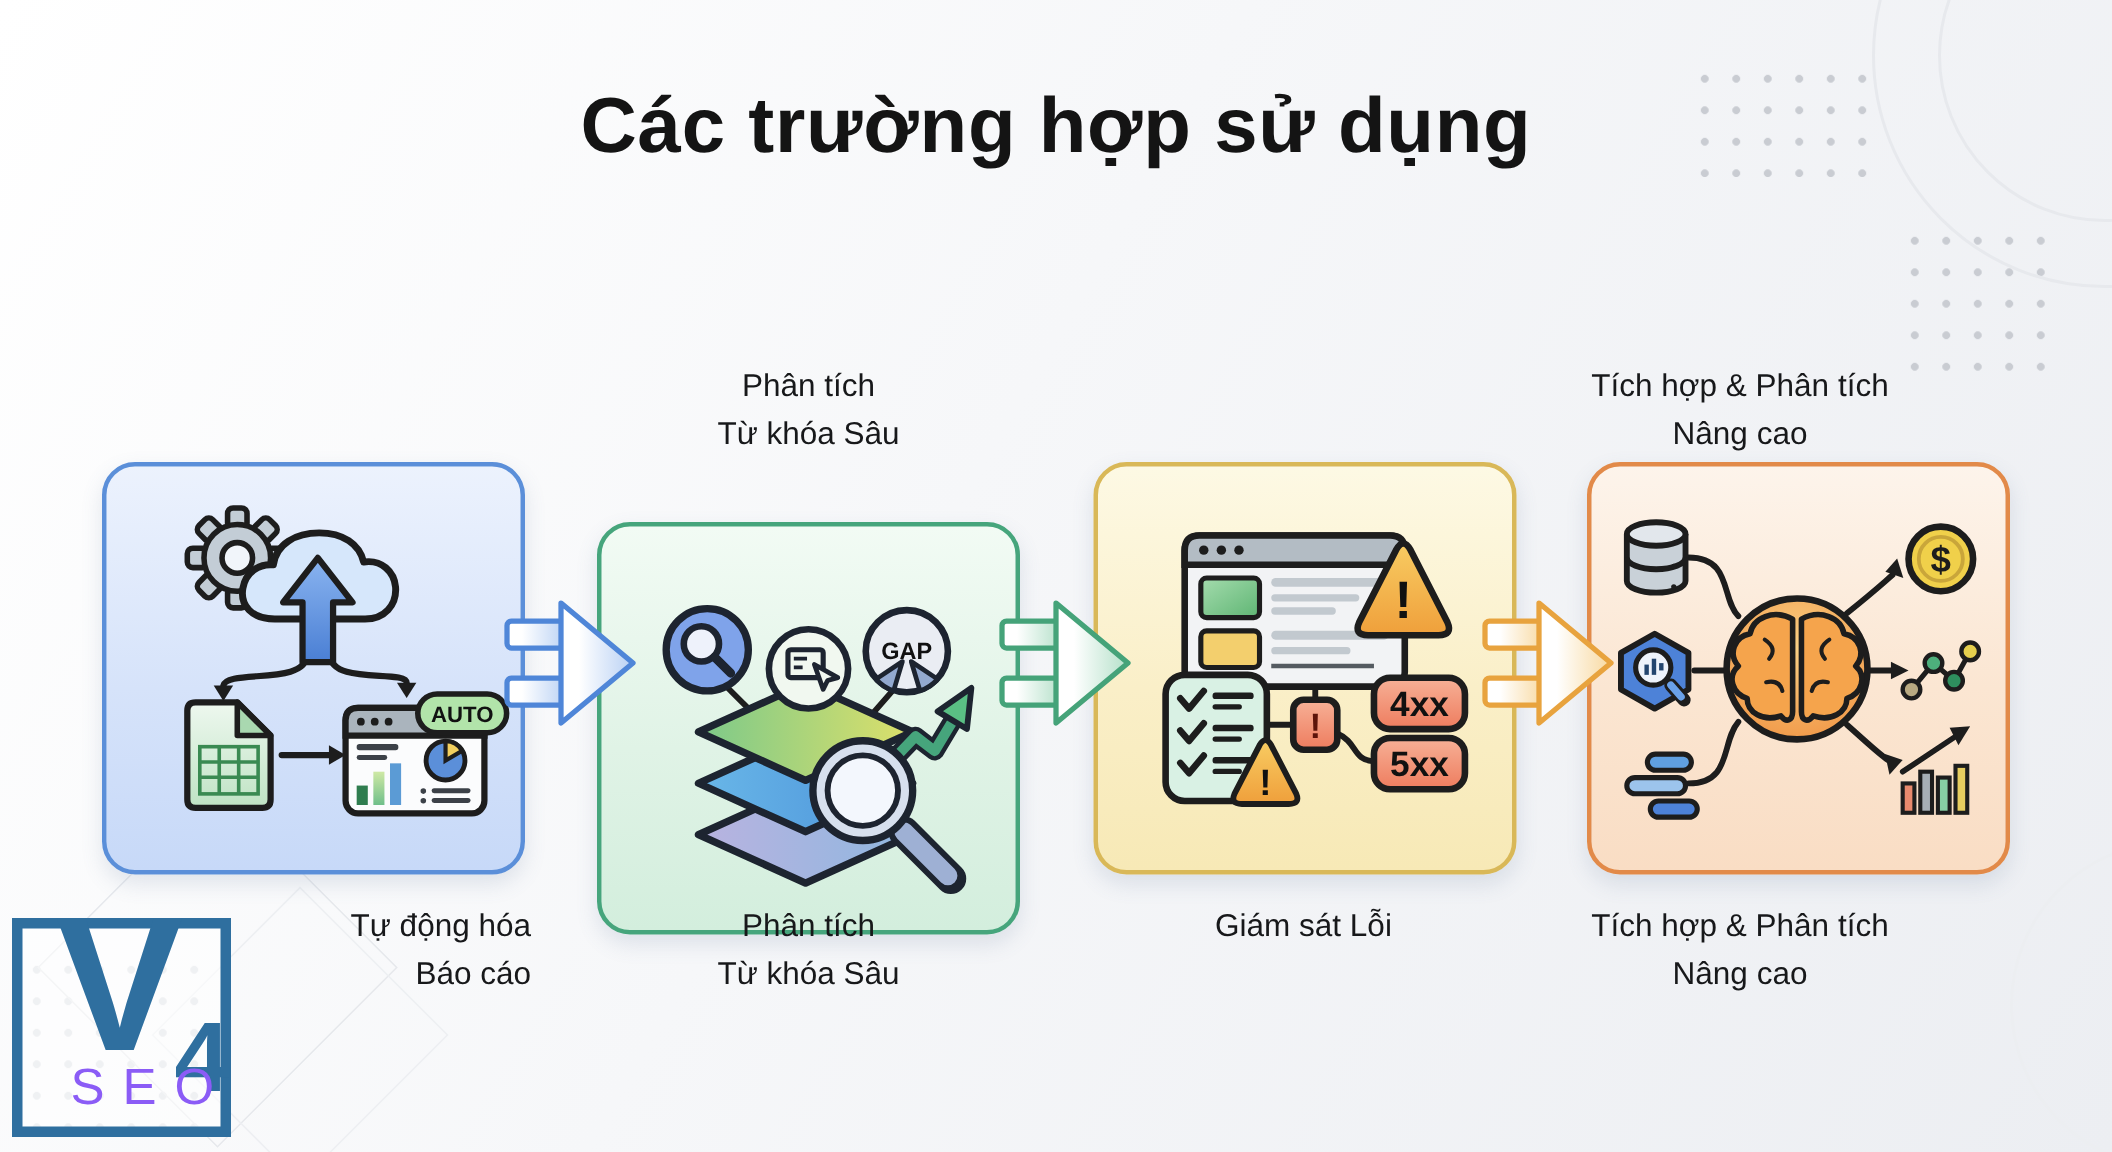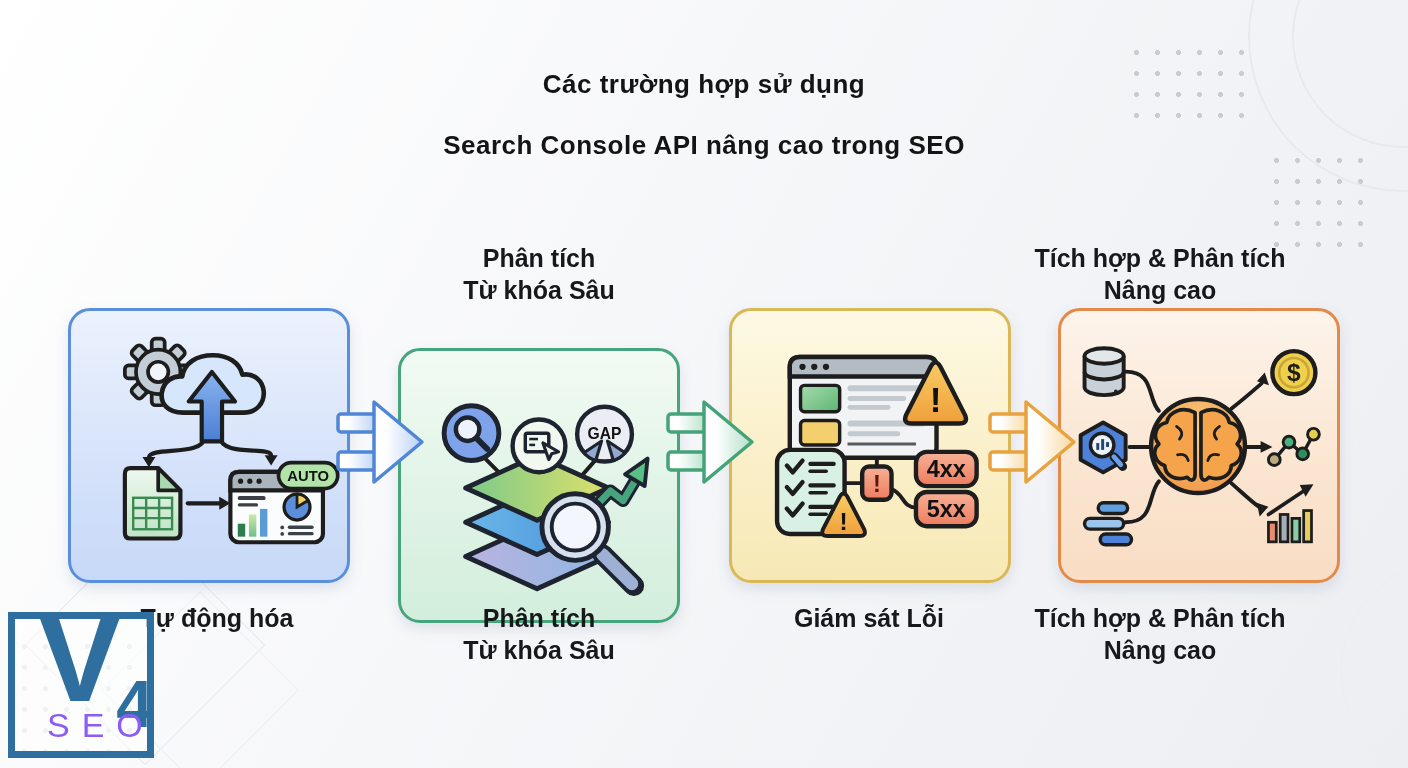--- a/index.html
+++ b/index.html
@@ -15,36 +15,36 @@
   .dot-grid.b { left:1266px; top:150px; width:104px; height:100px; }
   .dot-grid.c { left:14px; top:636px; width:130px; height:116px; background-image:radial-gradient(circle, #dcdfe4 2.4px, transparent 2.8px); }
   .ring { position:absolute; border:2px solid #e7e9ed; border-radius:50%; }
   .ring.r1 { left:1248px; top:-118px; width:310px; height:310px; }
   .ring.r2 { left:1292px; top:-74px; width:222px; height:222px; }
   .ring.r3 { left:1340px; top:560px; width:220px; height:220px; border-color:#eceef1; }
   .geo-line { position:absolute; border:1.5px solid #e6e8ec; transform:rotate(45deg); }
   .geo-line.g1 { left:60px; top:560px; width:170px; height:170px; }
   .geo-line.g2 { left:130px; top:620px; width:140px; height:140px; border-color:#edeff2; }
 
-  .title { position:absolute; left:0; right:0; top:54px; text-align:center; color:#141414; font-weight:800; font-size:26px; line-height:61px; letter-spacing:.5px; }
+  .title { position:absolute; left:0; right:0; top:54px; text-align:center; color:#141414; font-weight:800; font-size:52px; line-height:61px; letter-spacing:.5px; }
 
   .card { position:absolute; top:308px; width:282px; height:275px; border-radius:22px; border:3px solid; box-shadow:0 6px 14px rgba(90,110,150,.16); }
   .card svg { display:block; width:100%; height:100%; }
   .card.c1 { left:68px;  border-color:#5b8fd9; background:linear-gradient(180deg,#ecf2fd 0%,#d6e3fa 55%,#c7d9f8 100%);padding-left:15px; }
   .card.c2 { left:398px; border-color:#46a57c; background:linear-gradient(180deg,#f2fbf4 0%,#e0f3e6 55%,#d3eedd 100%);margin-top:40px; }
   .card.c3 { left:729px; border-color:#d9b858; background:linear-gradient(180deg,#fdf9e4 0%,#faefc8 55%,#f7e9b6 100%); }
   .card.c4 { left:1058px;border-color:#e28a49; background:linear-gradient(180deg,#fdf4eb 0%,#fbe6d2 55%,#f9ddc4 100%); }
 
   .flow-arrow { position:absolute; top:394px; width:90px; height:96px; z-index:5; }
   .flow-arrow.f1 { left:336px; } .flow-arrow.f2 { left:666px; } .flow-arrow.f3 { left:988px; }
 
-  .step-label { position:absolute; width:322px; text-align:center; font-size:25px; font-weight:700; color:#17181a; line-height:32px; }
+  .step-label { position:absolute; width:322px; text-align:center; font-size:21px; font-weight:400; color:#17181a; line-height:32px; }
   .step-label.above { top:242px; }
   .step-label.below { top:602px; }
-  .step-label.p1 { left:56px; }  .step-label.p2 { left:378px; }
+  .step-label.p1 { left:32px;text-align:right; }  .step-label.p2 { left:378px; }
   .step-label.p3 { left:708px; } .step-label.p4 { left:999px; }
 
   .logo { position:absolute; left:8px; top:612px; width:146px; height:146px; border:7px solid #2f6f9f; background:rgba(255,255,255,.55); z-index:8; }
   .logo .v { position:absolute; left:22px; top:-26px; font-size:128px; font-weight:700; color:#2f6f9f; line-height:1; }
   .logo .four { position:absolute; right:-6px; top:52px; font-size:66px; font-weight:700; color:#2f6f9f; line-height:1; background:transparent; }
   .logo .seo { position:absolute; left:14px; bottom:6px; font-size:34px; font-weight:400; letter-spacing:12px; color:#8b5cf6;margin-left:18px; }
 
   text { font-family:"Liberation Sans", sans-serif; }
 </style>
 </head>
@@ -54,21 +54,20 @@
 <div class="dot-grid b"></div>
 <div class="dot-grid c"></div>
 <div class="ring r1"></div>
 <div class="ring r2"></div>
 <div class="ring r3"></div>
 <div class="geo-line g1"></div>
 <div class="geo-line g2"></div>
 
 <div class="title">
   <div>Các trường hợp sử dụng</div>
-  <div>Search Console API nâng cao trong SEO</div>
 </div>
 
 <div class="step-label above p2">
   <div>Phân tích</div>
   <div>Từ khóa Sâu</div>
 </div>
 <div class="step-label above p4">
   <div>Tích hợp &amp; Phân tích</div>
   <div>Nâng cao</div>
 </div>
@@ -419,20 +418,21 @@
         <stop offset="1" stop-color="#f8d9a0"></stop>
       </linearGradient>
     </defs>
   <rect x="2" y="18" width="40" height="18" rx="3" fill="url(#aG3)" stroke-width="3.5" stroke="#e8a33e"></rect>
   <rect x="2" y="56" width="40" height="18" rx="3" fill="url(#aG3)" stroke-width="3.5" stroke="#e8a33e"></rect>
   <polygon points="38,6 86,46 38,86" fill="url(#aG3)" stroke-width="3.5" stroke-linejoin="round" stroke="#e8a33e"></polygon>
 </svg>
 
 <div class="step-label below p1">
   <div>Tự động hóa</div>
+  <div>Báo cáo</div>
 </div>
 <div class="step-label below p2">
   <div>Phân tích</div>
   <div>Từ khóa Sâu</div>
 </div>
 <div class="step-label below p3">
   <div>Giám sát Lỗi</div>
 </div>
 <div class="step-label below p4">
   <div>Tích hợp &amp; Phân tích</div>

